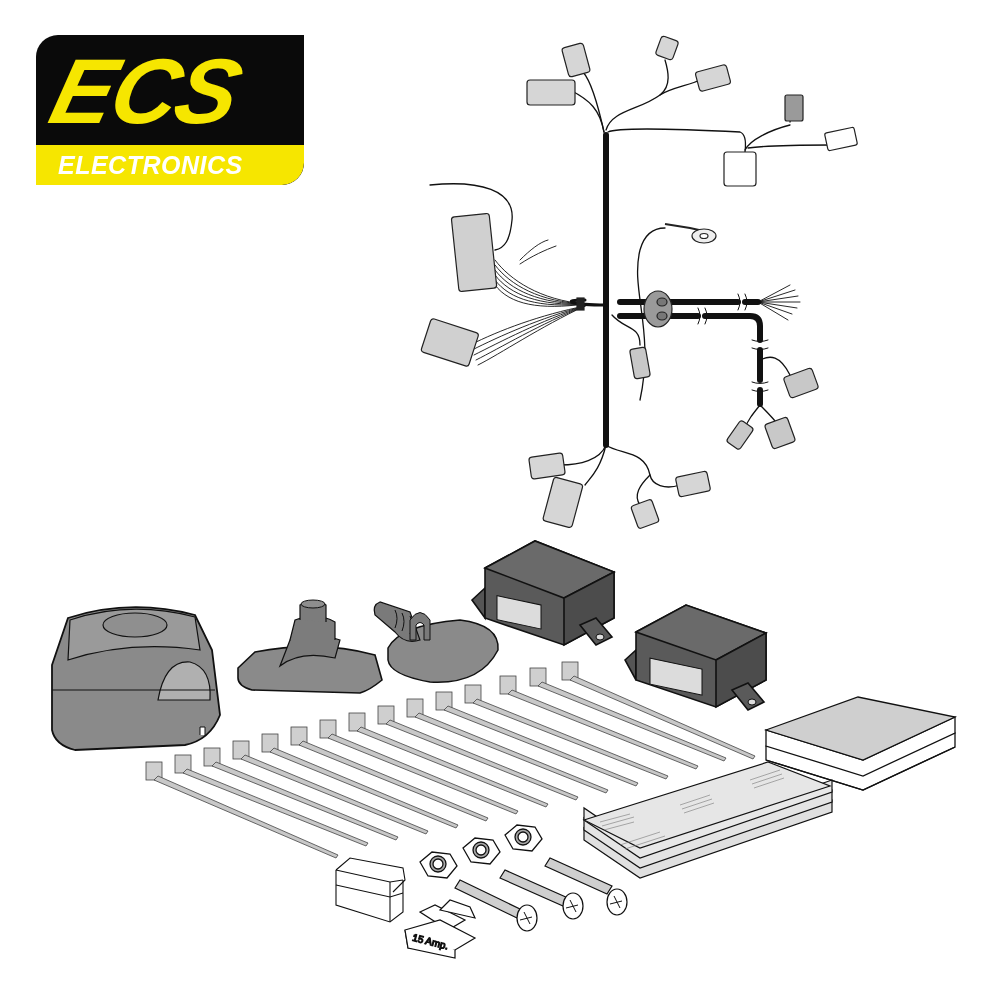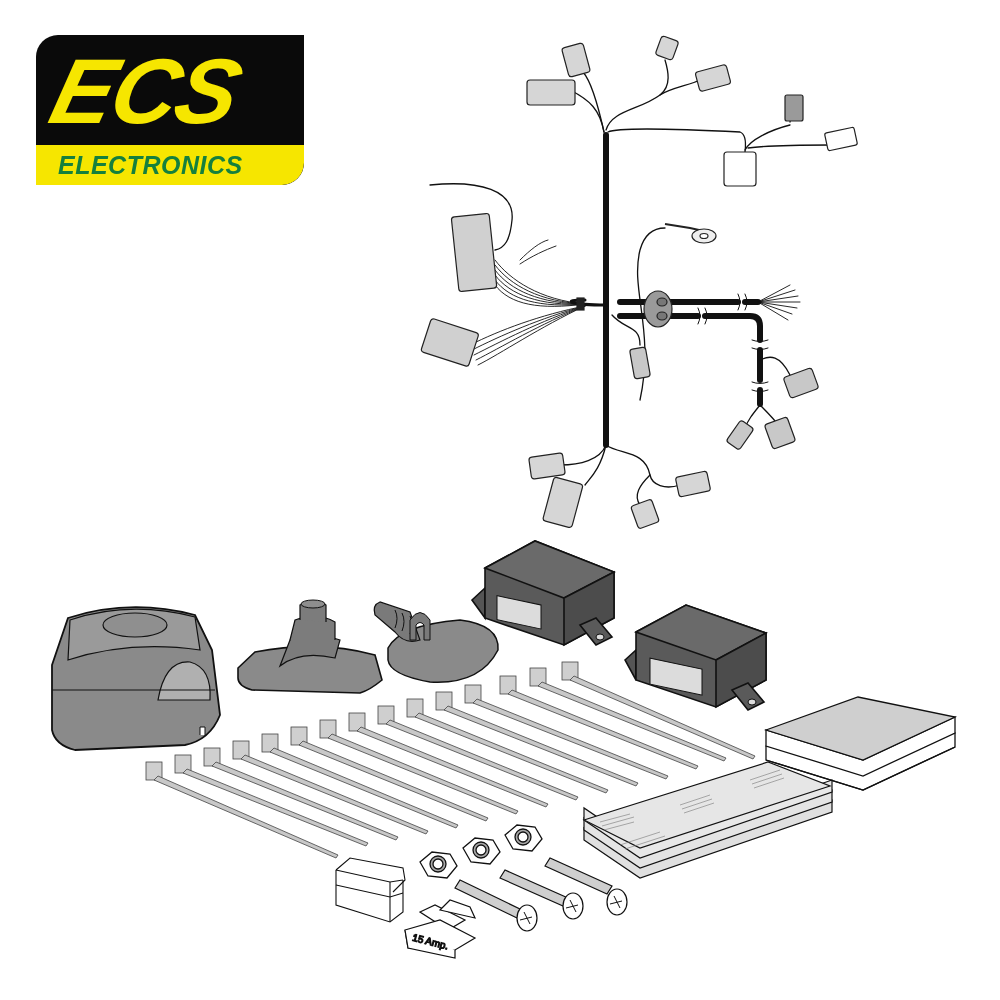--- a/index.html
+++ b/index.html
@@ -2,21 +2,21 @@
 <html><head>
 <meta charset="utf-8">
 <style>
   html, body { margin:0; padding:0; background:#ffffff; }
   body { width:1000px; height:1000px; position:relative; overflow:hidden; font-family:"Liberation Sans", sans-serif; }
   .layer { position:absolute; left:0; top:0; width:1000px; height:1000px; }
   .logo { position:absolute; left:36px; top:35px; width:268px; height:150px; }
   .logo-box { position:absolute; left:0; top:0; width:268px; height:150px; background:#0a0a0a; border-radius:22px 0 22px 0; overflow:hidden; }
   .logo-band { position:absolute; left:0; top:110px; width:268px; height:40px; background:#f6e600; border-radius:0 0 22px 0; }
   .logo-main { position:absolute; left:18px; top:6px; width:240px; height:100px; font-family:"Liberation Sans", sans-serif; font-weight:bold; font-style:italic; font-size:92px; line-height:100px; color:#f6e600; letter-spacing:-2px; transform:skewX(-14deg); }
-  .logo-sub { position:absolute; left:22px; top:113px; width:240px; height:34px; font-family:"Liberation Sans", sans-serif; font-weight:bold; font-style:italic; font-size:25px; line-height:34px; color:#15803d; letter-spacing:0.5px; }
+  .logo-sub { position:absolute; left:22px; top:113px; width:240px; height:34px; font-family:"Liberation Sans", sans-serif; font-weight:bold; font-style:italic; font-size:25px; line-height:34px; color:#ffffff; letter-spacing:0.5px; }
   .fuse-label { font-family:"Liberation Sans", sans-serif; font-size:10px; fill:#222; }
 </style>
 </head>
 <body>
 
 <div class="logo">
   <div class="logo-box">
     <div class="logo-band"></div>
     <div class="logo-main">ECS</div>
     <div class="logo-sub">ELECTRONICS</div>

